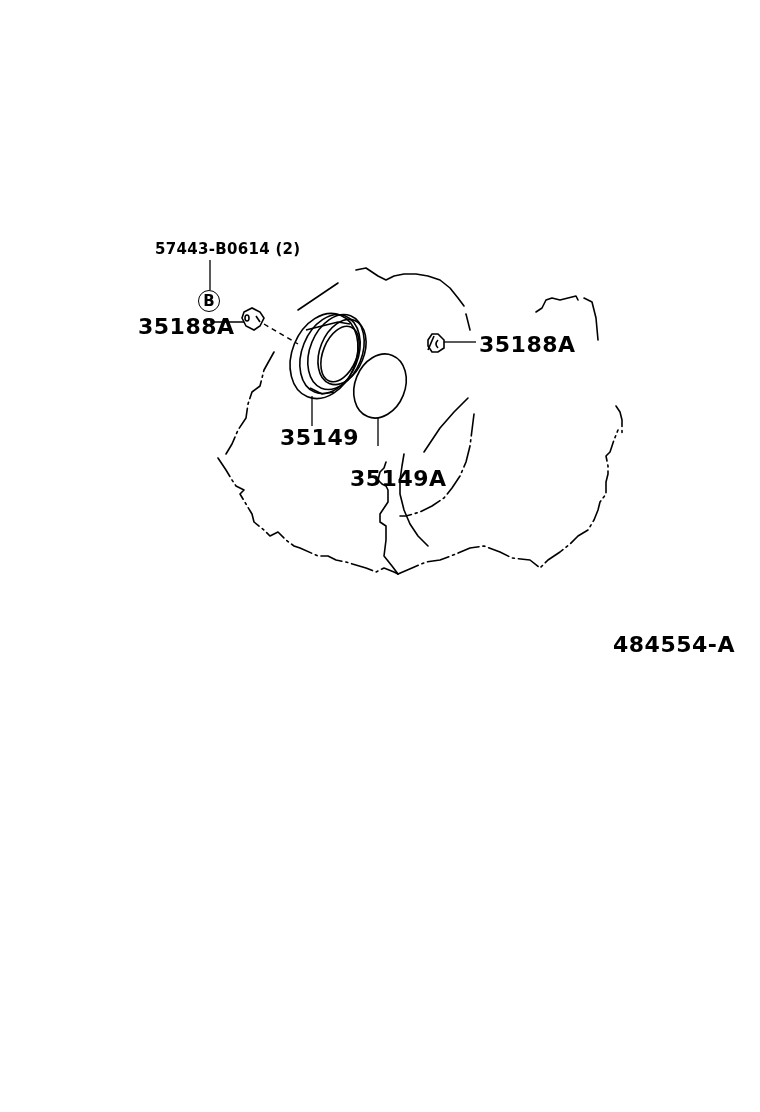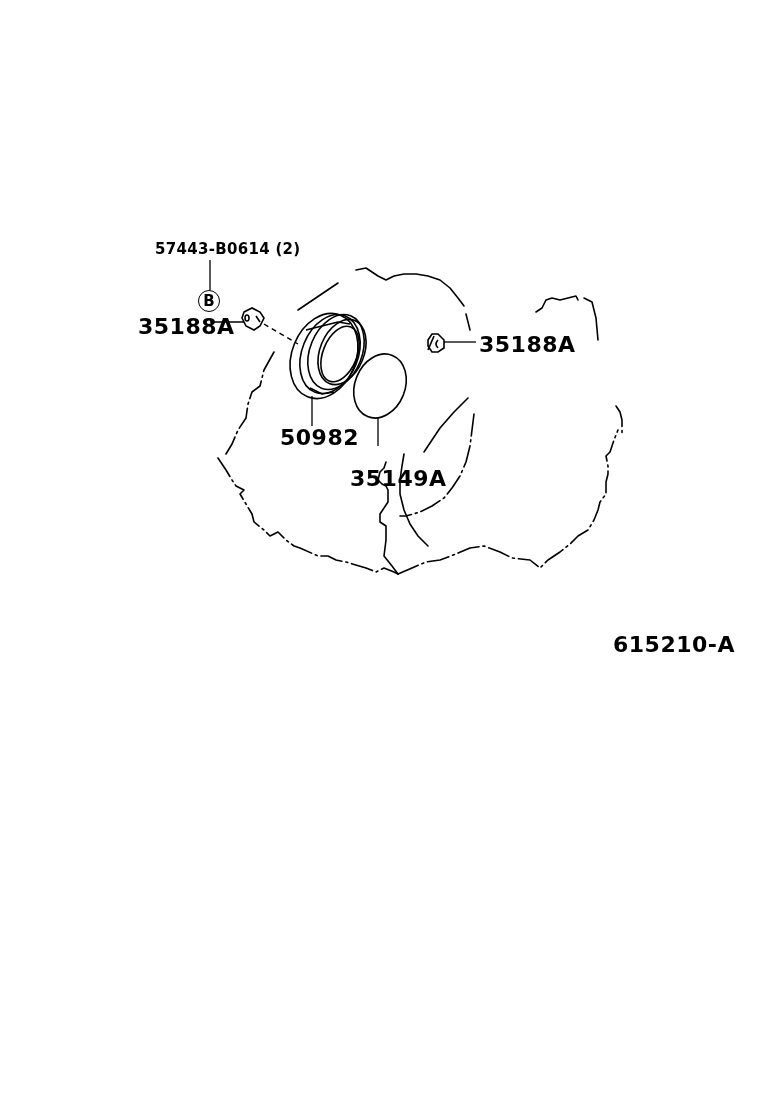--- a/index.html
+++ b/index.html
@@ -158,17 +158,17 @@
 </div>
 
 <div class="callout-circle" style="left:198px; top:290px;">
   <span>B</span>
 </div>
 
 <div class="label" style="left:138px; top:316px;">35188A</div>
 
 <div class="label" style="left:479px; top:334px;">35188A</div>
 
-<div class="label" style="left:280px; top:427px;">50982</div>
+<div class="label" style="left:280px; top:427px;">35149</div>
 
 <div class="label" style="left:350px; top:468px;">35149A</div>
 
-<div class="label" style="left:613px; top:634px;">615210-A</div>
+<div class="label" style="left:613px; top:634px;">484554-A</div>
 
 </body></html>

